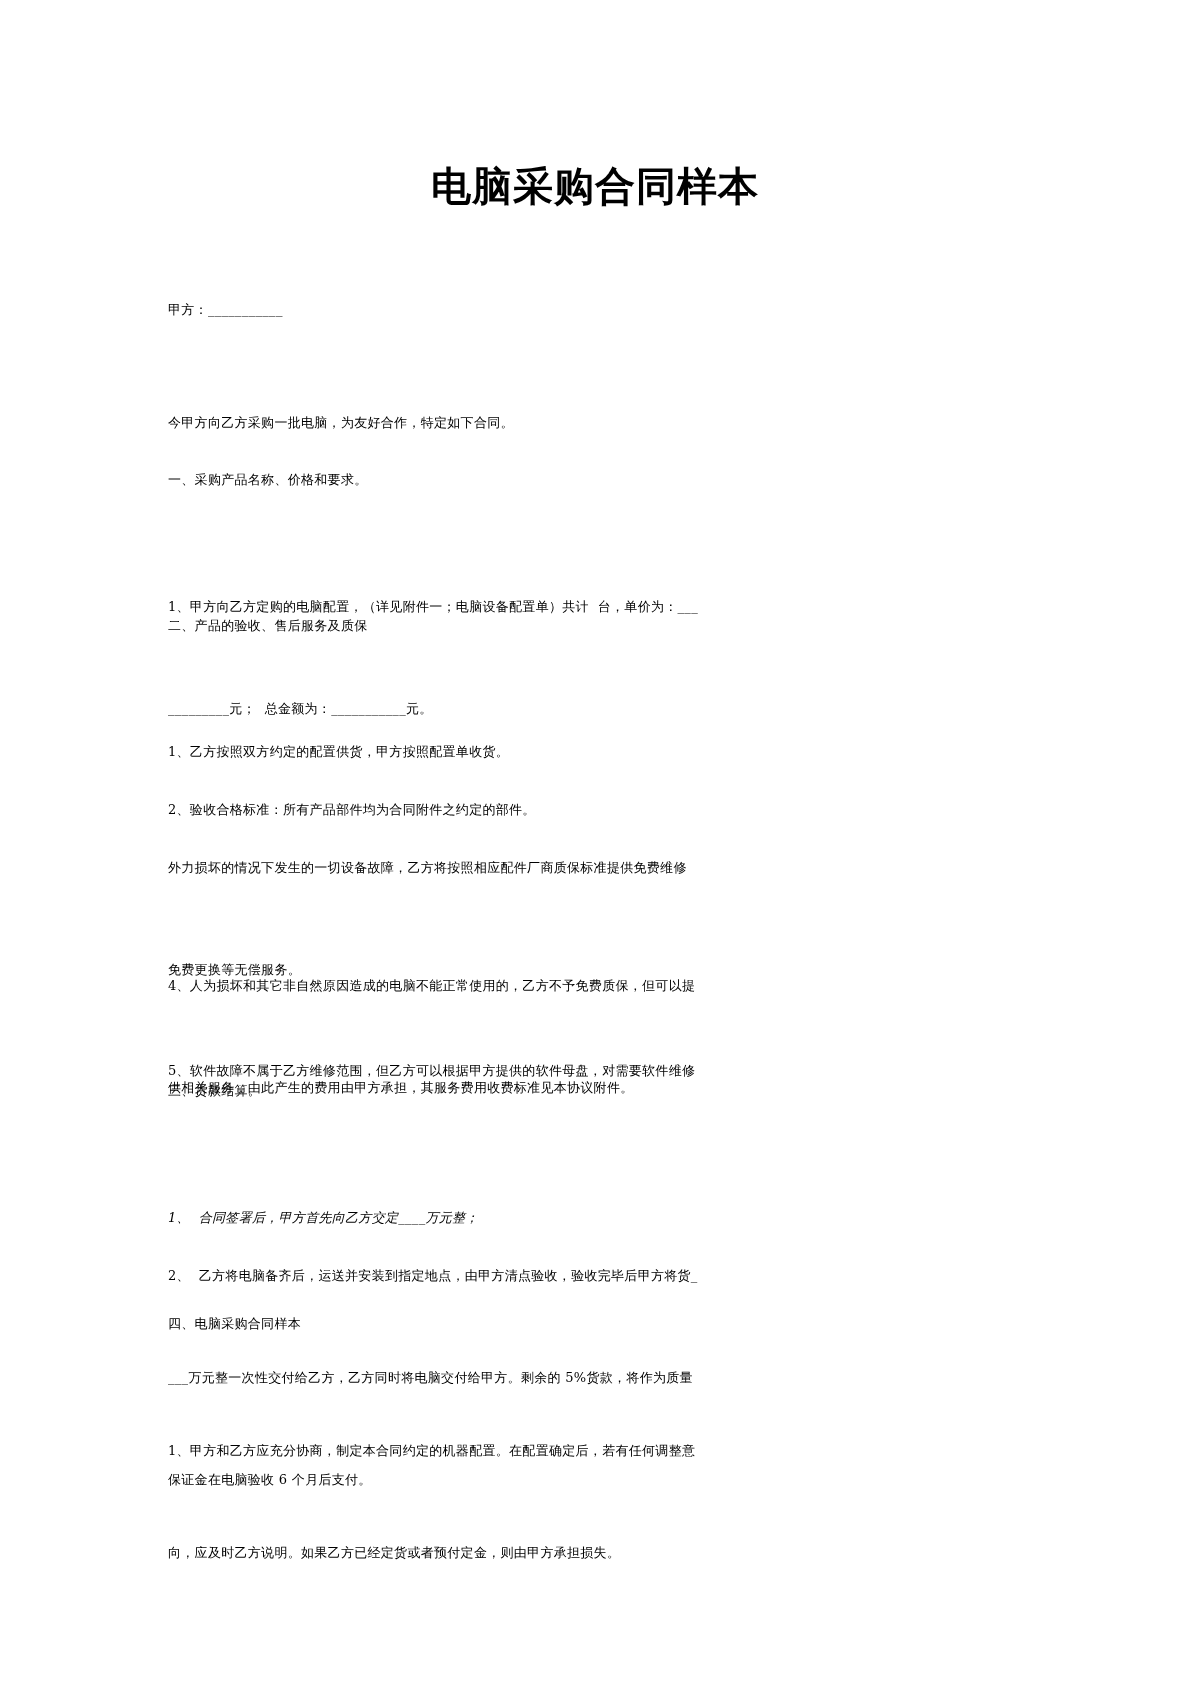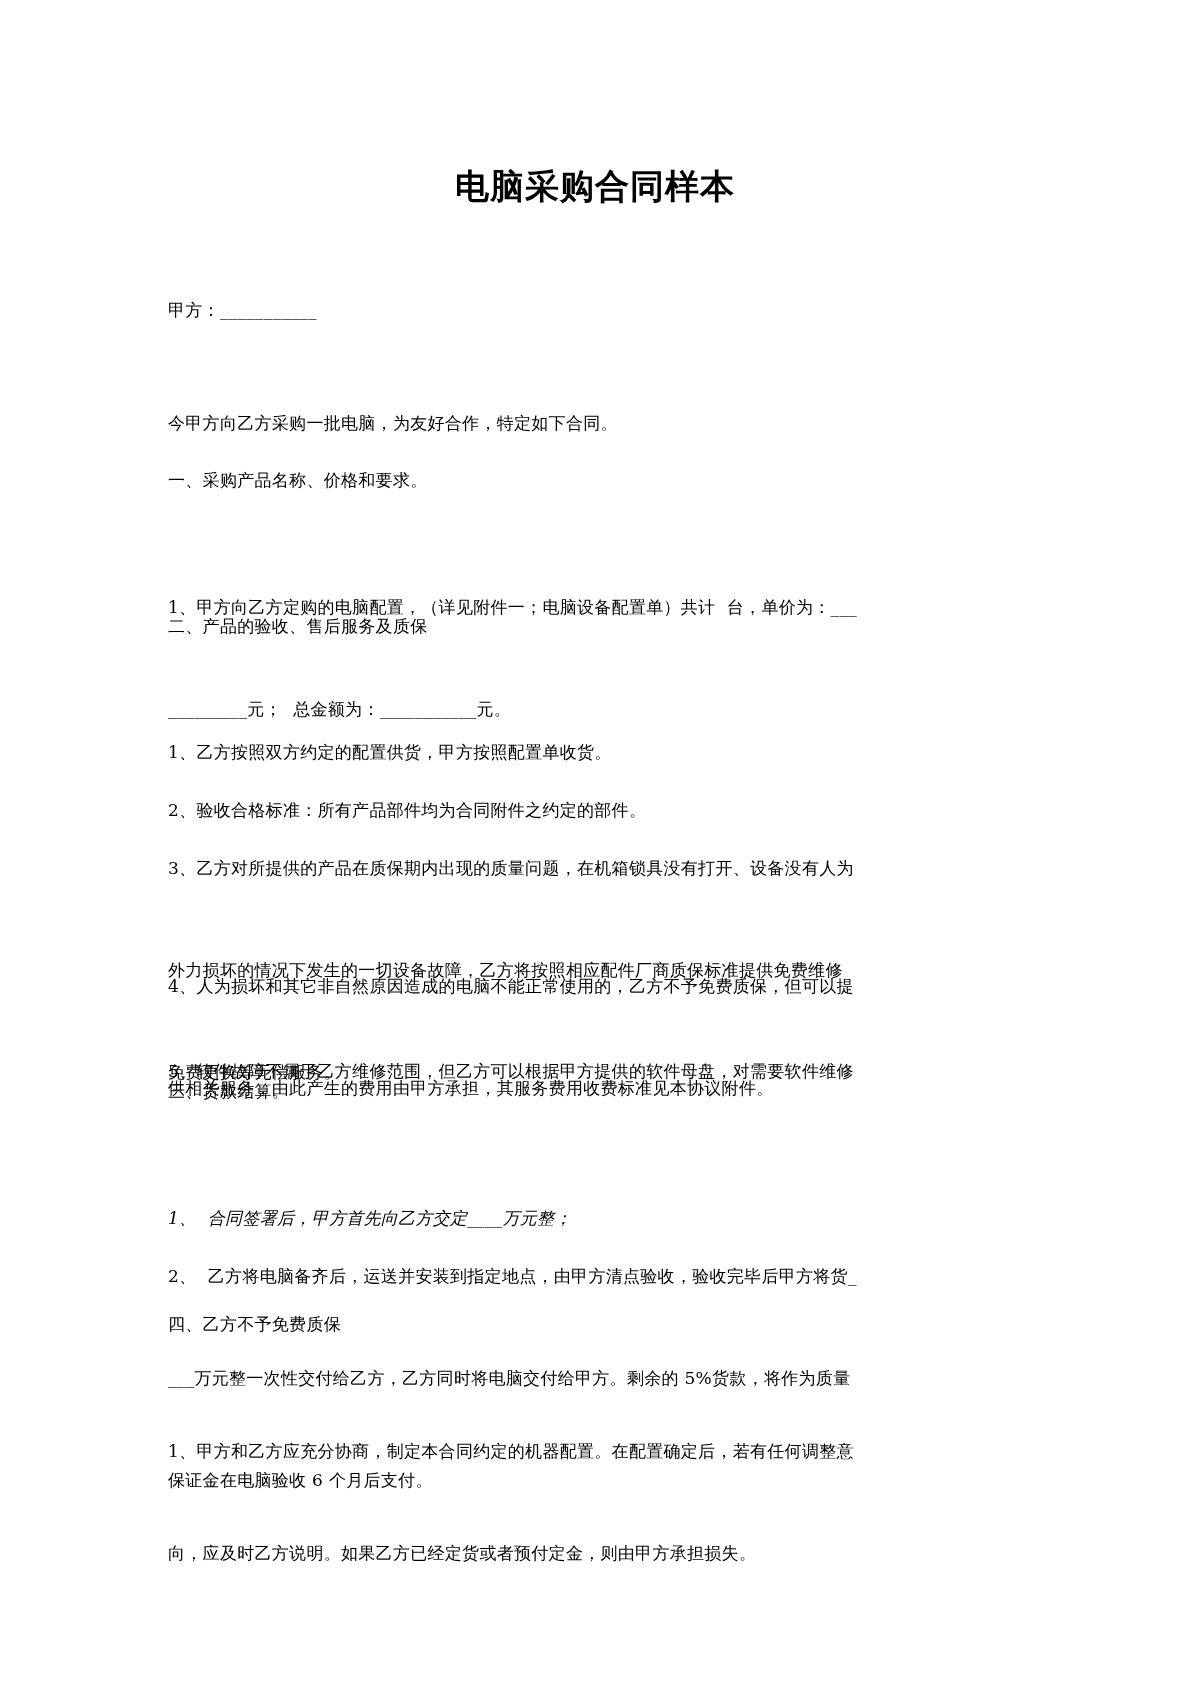--- a/index.html
+++ b/index.html
@@ -23,30 +23,30 @@
       height: 1683px;
       background: #ffffff;
     }
     .title {
       position: absolute;
       left: 0;
       top: 166px;
       width: 1190px;
       text-align: center;
       font-family: "DejaVu Sans", "Liberation Sans", sans-serif;
-      font-size: 34px;
+      font-size: 40px;
       font-weight: bold;
       letter-spacing: 1px;
       line-height: 40px;
     }
     .para {
       position: absolute;
       left: 168px;
       width: 850px;
-      font-size: 17px;
+      font-size: 13px;
       line-height: 34px;
       letter-spacing: 0.3px;
       white-space: pre-wrap;
       word-break: break-all;
     }
     .line {
       display: block;
       white-space: pre;
     }
   </style>
@@ -67,21 +67,20 @@
   </div>
 
   <div class="para" style="top:609px;">二、产品的验收、售后服务及质保</div>
   <div class="para" style="top:667px;">
     <span class="line">1、乙方按照双方约定的配置供货，甲方按照配置单收货。</span>
   </div>
   <div class="para" style="top:725px;">
     <span class="line">2、验收合格标准：所有产品部件均为合同附件之约定的部件。</span>
   </div>
   <div class="para" style="top:783px;">
-    <span class="line">3、乙方对所提供的产品在质保期内出现的质量问题，在机箱锁具没有打开、设备没有人为</span>
     <span class="line">外力损坏的情况下发生的一切设备故障，乙方将按照相应配件厂商质保标准提供免费维修</span>
     <span class="line">免费更换等无偿服务。</span>
   </div>
   <div class="para" style="top:901px;">
     <span class="line">4、人为损坏和其它非自然原因造成的电脑不能正常使用的，乙方不予免费质保，但可以提</span>
     <span class="line">供相关服务，由此产生的费用由甲方承担，其服务费用收费标准见本协议附件。</span>
   </div>
   <div class="para" style="top:986px;">
     <span class="line">5、软件故障不属于乙方维修范围，但乙方可以根据甲方提供的软件母盘，对需要软件维修</span>
   </div>
@@ -89,19 +88,19 @@
   <div class="para" style="top:1074px;">三、货款结算。</div>
   <div class="para" style="top:1133px;font-style:italic;">
     <span class="line">1、  合同签署后，甲方首先向乙方交定____万元整；</span>
   </div>
   <div class="para" style="top:1191px;">
     <span class="line">2、  乙方将电脑备齐后，运送并安装到指定地点，由甲方清点验收，验收完毕后甲方将货_</span>
     <span class="line">___万元整一次性交付给乙方，乙方同时将电脑交付给甲方。剩余的 5%货款，将作为质量</span>
     <span class="line">保证金在电脑验收 6 个月后支付。</span>
   </div>
 
-  <div class="para" style="top:1307px;">四、乙方不予免费质保</div>
+  <div class="para" style="top:1307px;">四、电脑采购合同样本</div>
   <div class="para" style="top:1366px;">
     <span class="line">1、甲方和乙方应充分协商，制定本合同约定的机器配置。在配置确定后，若有任何调整意</span>
     <span class="line">向，应及时乙方说明。如果乙方已经定货或者预付定金，则由甲方承担损失。</span>
   </div>
 
 </div>
 
 </body></html>

